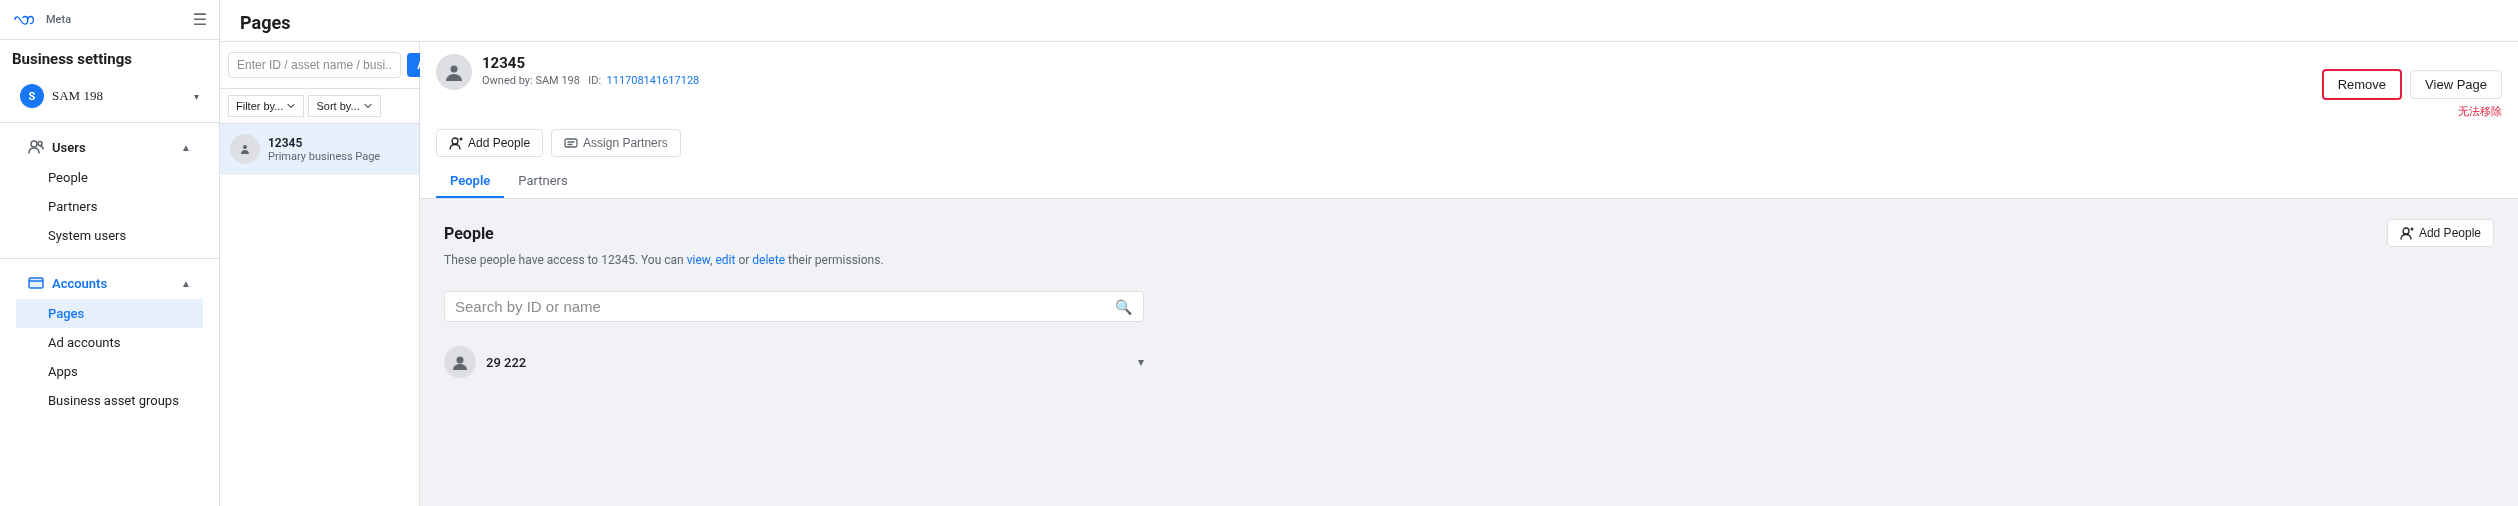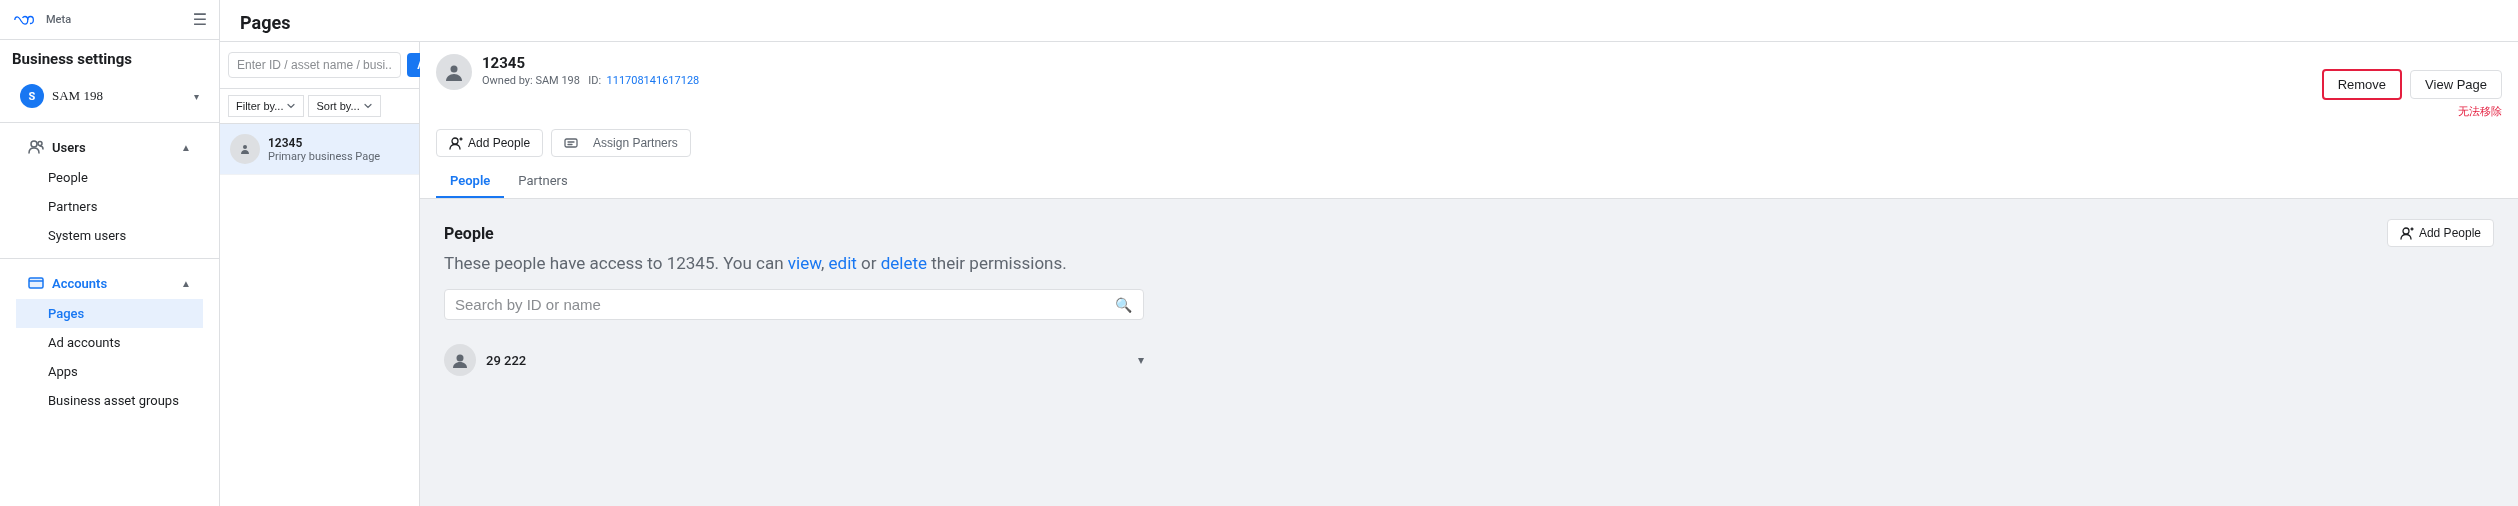--- a/index.html
+++ b/index.html
@@ -59,32 +59,32 @@
     .detail-title-info .title { font-size: 15px; font-weight: 700; color: #1c1e21; }
     .detail-title-info .subtitle { font-size: 11px; color: #606770; margin-top: 2px; }
     .detail-title-info .subtitle a { color: #1877f2; text-decoration: none; }
     .detail-actions { display: flex; align-items: center; gap: 8px; }
     .remove-btn { border: 2px solid #e41e3f; background: #fff; color: #1c1e21; border-radius: 4px; padding: 6px 14px; font-size: 13px; cursor: pointer; font-weight: 500; }
     .view-page-btn { border: 1px solid #dddfe2; background: #fff; color: #1c1e21; border-radius: 4px; padding: 6px 14px; font-size: 13px; cursor: pointer; }
     .cannot-remove-text { color: #e41e3f; font-size: 11px; text-align: right; margin-top: 4px; }
 
     .action-bar { display: flex; align-items: center; gap: 8px; padding-bottom: 0; }
     .add-people-btn { display: flex; align-items: center; gap: 5px; background: #fff; border: 1px solid #dddfe2; border-radius: 4px; padding: 6px 12px; font-size: 12px; cursor: pointer; color: #1c1e21; }
-    .assign-partners-btn { display: flex; align-items: center; gap: 15px; background: #fff; border: 1px solid #dddfe2; border-radius: 4px; padding: 6px 12px; font-size: 12px; cursor: pointer; color: #606770; }
+    .assign-partners-btn { display: flex; align-items: center; gap: 5px; background: #fff; border: 1px solid #dddfe2; border-radius: 4px; padding: 6px 12px; font-size: 12px; cursor: pointer; color: #606770; }
 
     .tab-bar { display: flex; gap: 0; margin-top: 8px; }
     .tab { padding: 8px 14px; font-size: 13px; cursor: pointer; color: #606770; border-bottom: 2px solid transparent; }
     .tab.active { color: #1877f2; border-bottom: 2px solid #1877f2; font-weight: 600; }
 
     
     .people-section { padding: 20px 24px; flex: 1; overflow-y: auto; }
     .people-header { display: flex; align-items: center; justify-content: space-between; margin-bottom: 6px; }
     .people-title { font-size: 16px; font-weight: 700; color: #1c1e21; }
     .add-people-btn2 { display: flex; align-items: center; gap: 5px; background: #fff; border: 1px solid #dddfe2; border-radius: 4px; padding: 6px 12px; font-size: 12px; cursor: pointer; color: #1c1e21; }
-    .people-desc { font-size: 17px; color: #606770; margin-bottom: 16px; }
+    .people-desc { font-size: 12px; color: #606770; margin-bottom: 24px; }
     .people-desc a { color: #1877f2; text-decoration: none; }
 
     .search-people-row { display: flex; align-items: center; border: 1px solid #dddfe2; border-radius: 4px; background: #fff; padding: 6px 10px; margin-bottom: 14px; max-width: 700px; }
     .search-people-input { flex: 1; border: none; outline: none; font-size: 15px; color: #1c1e21; background: transparent; }
     .search-people-input::placeholder { color: #8a8d91; }
     .search-icon { color: #8a8d91; font-size: 14px; }
 
     .person-row { display: flex; align-items: center; justify-content: space-between; padding: 10px 0; border-bottom: 1px solid #f0f2f5; max-width: 700px; }
     .person-left { display: flex; align-items: center; gap: 10px; }
     .person-avatar { width: 32px; height: 32px; background: #dddfe2; border-radius: 50%; display: flex; align-items: center; justify-content: center; font-size: 14px; color: #606770; }

